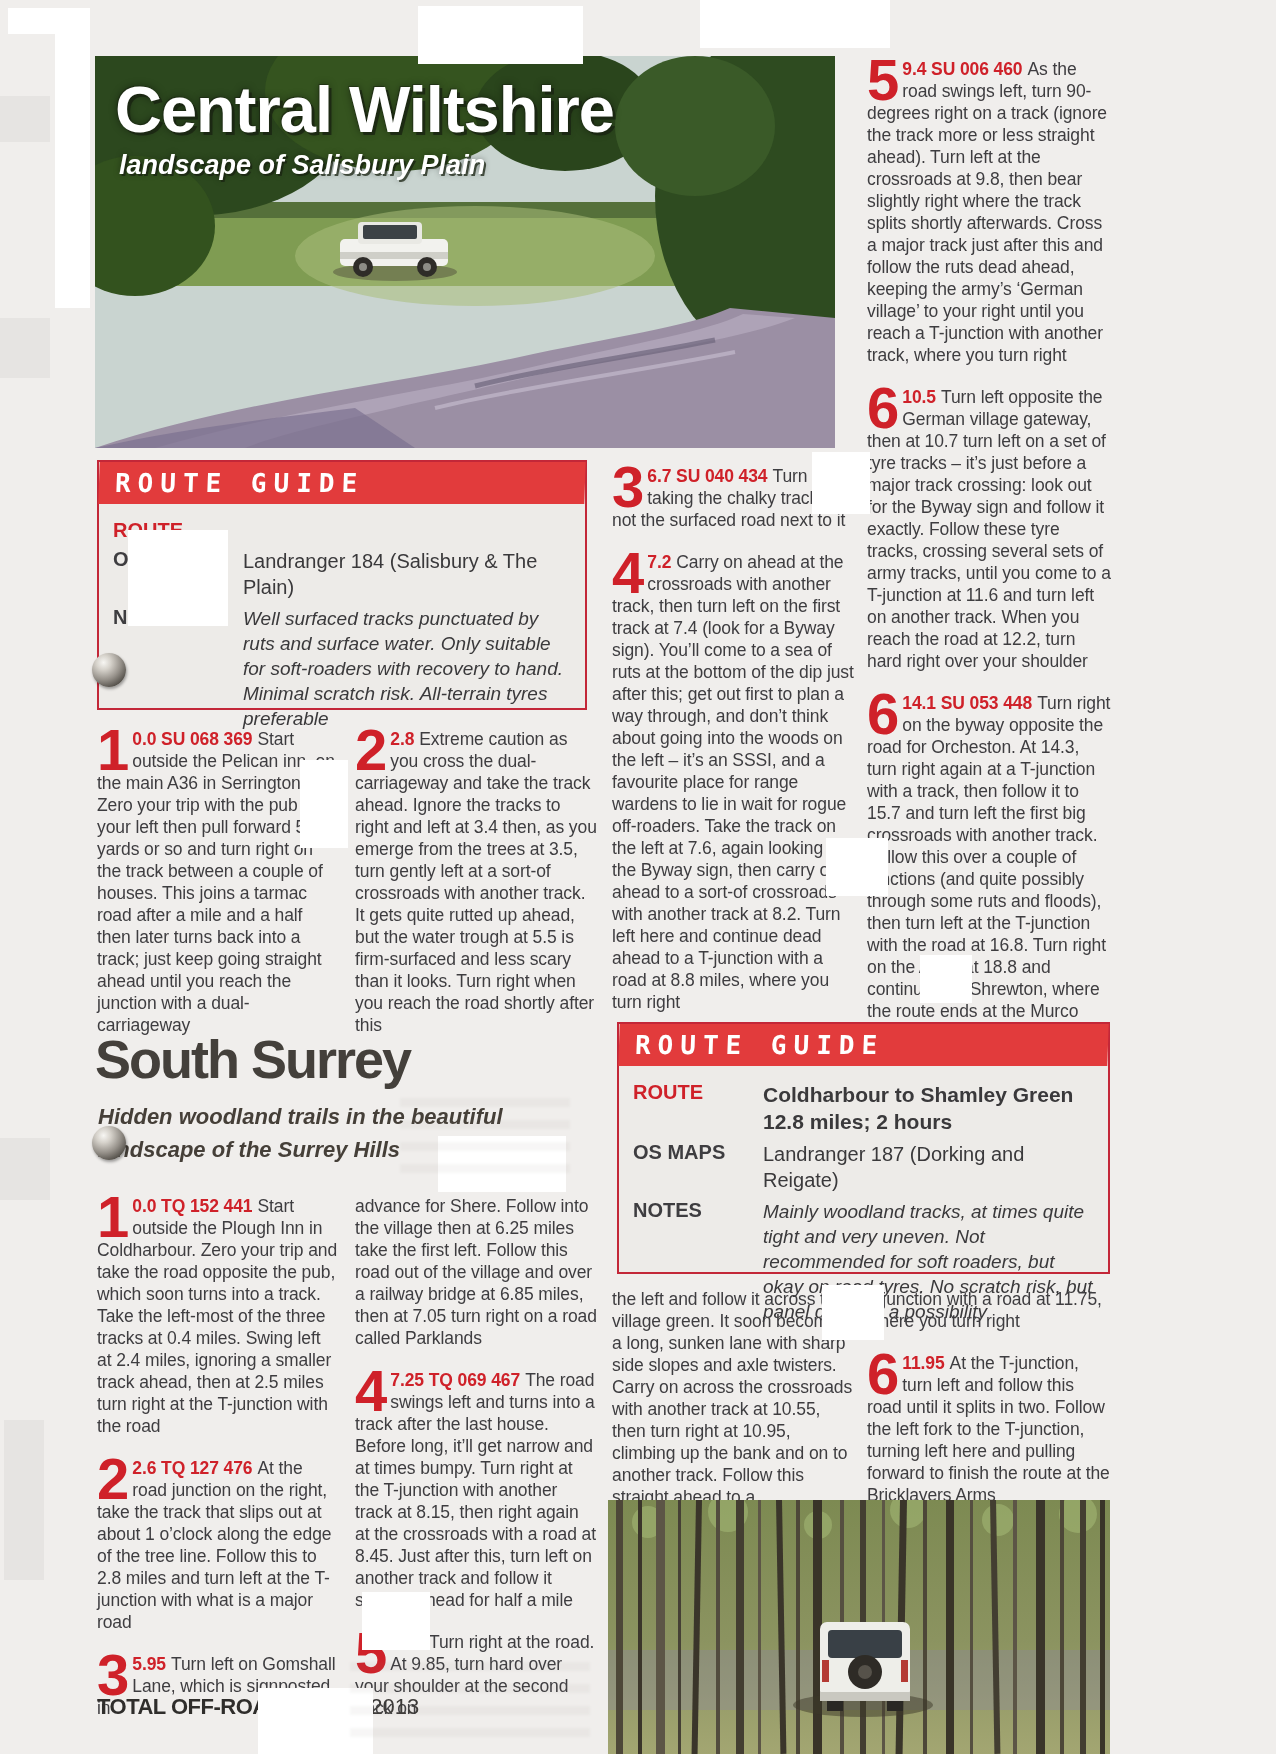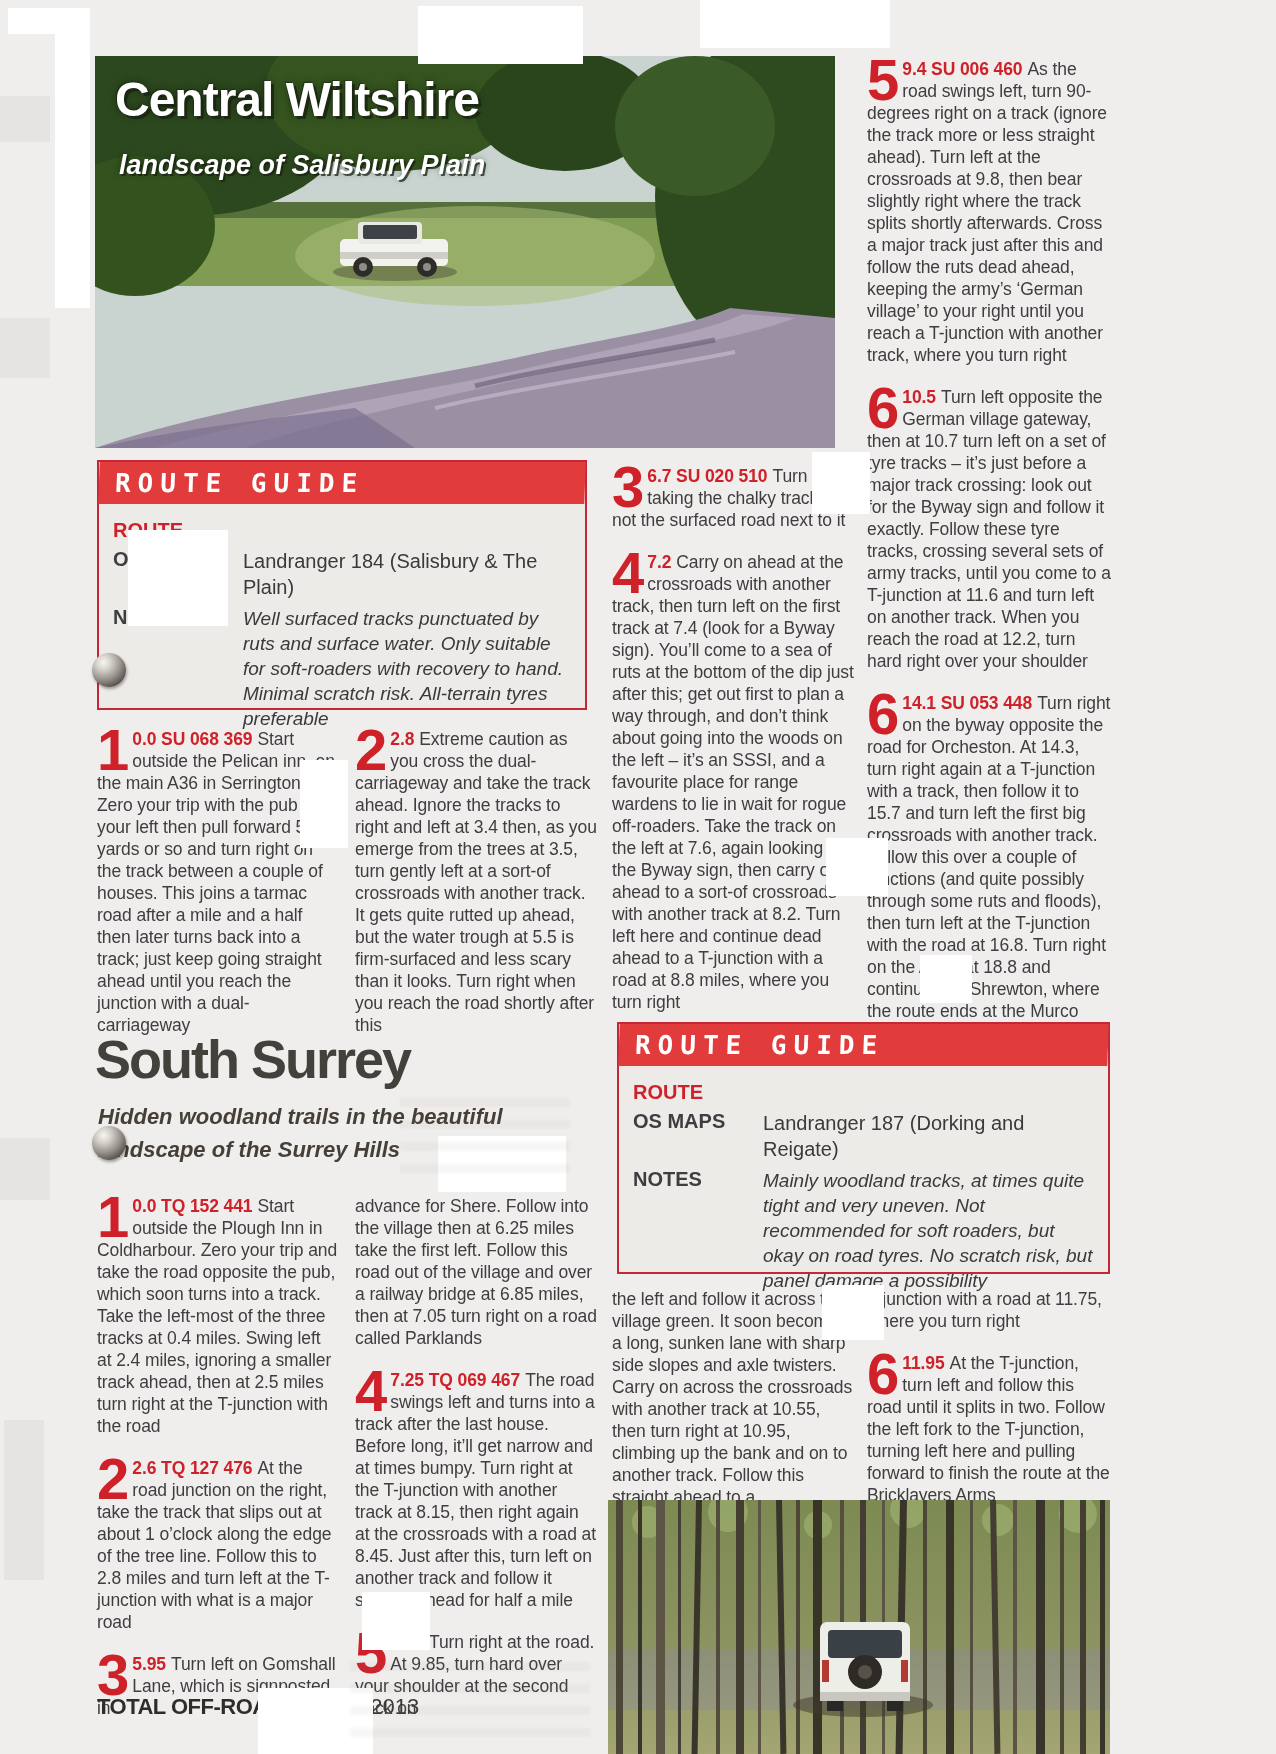--- a/index.html
+++ b/index.html
@@ -6,21 +6,21 @@
     --red:#cf2129; --bar-red:#e23b3c; --border-red:#c32738;
     --ink:#3e3d40; --dark-title:#44403b; --page:#f0eeec; --boxbg:#edebe8;
   }
   *{box-sizing:border-box; margin:0; padding:0;}
   body{background:#dddbd8; font-family:"Liberation Sans", sans-serif;}
   .page{position:relative; width:1276px; height:1754px; background:var(--page); overflow:hidden; margin:0 auto;}
 
   
   .photo{position:absolute; overflow:hidden;}
   .photo svg{display:block;}
-  .photo-title{position:absolute; left:20px; top:16px; font-size:48px; font-weight:bold; color:#fff; letter-spacing:-1px;
+  .photo-title{position:absolute; left:20px; top:16px; font-size:65px; font-weight:bold; color:#fff; letter-spacing:-1px;
     text-shadow:3px 3px 0 rgba(25,35,18,.8), -1px -1px 0 rgba(25,35,18,.55), 0 0 8px rgba(0,0,0,.45);}
   .photo-sub{position:absolute; left:24px; top:92px; font-size:27px; font-style:italic; font-weight:bold; color:#fff; line-height:34px;
     text-shadow:2px 2px 0 rgba(25,35,18,.75), 0 0 6px rgba(0,0,0,.4);}
   .photo-sub span{display:block;}
 
   
   .guide{position:absolute; background:var(--boxbg); border:2px solid var(--border-red);}
   .guide-bar{height:42px; background:var(--bar-red); color:#fff; display:flex; align-items:center; padding-left:16px;
     font-size:26px; font-weight:bold; letter-spacing:7px; font-family:"DejaVu Sans Mono", monospace; transform:skewX(-2deg);}
   .guide-body{padding:12px 14px 10px 14px;}
@@ -123,21 +123,21 @@
   </div>
 
   <div class="col" style="left:355px; top:728px; width:242px;">
     <div class="step">
       <span class="stepnum">2</span><span class="stepref">2.8</span><span>Extreme caution as you cross the dual-carriageway and take the track ahead. Ignore the tracks to right and left at 3.4 then, as you emerge from the trees at 3.5, turn gently left at a sort-of crossroads with another track. It gets quite rutted up ahead, but the water trough at 5.5 is firm-surfaced and less scary than it looks. Turn right when you reach the road shortly after this</span>
     </div>
   </div>
 
   <div class="col" style="left:612px; top:465px; width:245px;">
     <div class="step">
-      <span class="stepnum">3</span><span class="stepref">6.7 SU 020 510</span><span>Turn left, taking the chalky track – not the surfaced road next to it</span>
+      <span class="stepnum">3</span><span class="stepref">6.7 SU 040 434</span><span>Turn left, taking the chalky track – not the surfaced road next to it</span>
     </div>
     <div class="step">
       <span class="stepnum">4</span><span class="stepref">7.2</span><span>Carry on ahead at the crossroads with another track, then turn left on the first track at 7.4 (look for a Byway sign). You’ll come to a sea of ruts at the bottom of the dip just after this; get out first to plan a way through, and don’t think about going into the woods on the left – it’s an SSSI, and a favourite place for range wardens to lie in wait for rogue off-roaders. Take the track on the left at 7.6, again looking for the Byway sign, then carry on ahead to a sort-of crossroads with another track at 8.2. Turn left here and continue dead ahead to a T-junction with a road at 8.8 miles, where you turn right</span>
     </div>
   </div>
 
   <div class="col" style="left:867px; top:58px; width:245px;">
     <div class="step">
       <span class="stepnum">5</span><span class="stepref">9.4 SU 006 460</span><span>As the road swings left, turn 90-degrees right on a track (ignore the track more or less straight ahead). Turn left at the crossroads at 9.8, then bear slightly right where the track splits shortly afterwards. Cross a major track just after this and follow the ruts dead ahead, keeping the army’s ‘German village’ to your right until you reach a T-junction with another track, where you turn right</span>
     </div>
@@ -153,20 +153,24 @@
   <div class="sub-title" style="left:98px; top:1100px;">
     <span>Hidden woodland trails in the beautiful</span>
     <span>landscape of the Surrey Hills</span>
   </div>
 
   <div class="guide" style="left:617px; top:1022px; width:493px; height:252px;">
     <div class="guide-bar">ROUTE GUIDE</div>
     <div class="guide-body">
       <div class="guide-row">
         <div class="guide-label red">ROUTE</div>
+        <div class="guide-val">
+          <span class="b">Coldharbour to Shamley Green</span>
+          <span class="b">12.8 miles; 2 hours</span>
+        </div>
       </div>
       <div class="guide-row">
         <div class="guide-label">OS MAPS</div>
         <div class="guide-val">Landranger 187 (Dorking and Reigate)</div>
       </div>
       <div class="guide-row">
         <div class="guide-label">NOTES</div>
         <div class="guide-val italic">Mainly woodland tracks, at times quite tight and very uneven. Not recommended for soft roaders, but okay on road tyres. No scratch risk, but panel damage a possibility</div>
       </div>
     </div>

